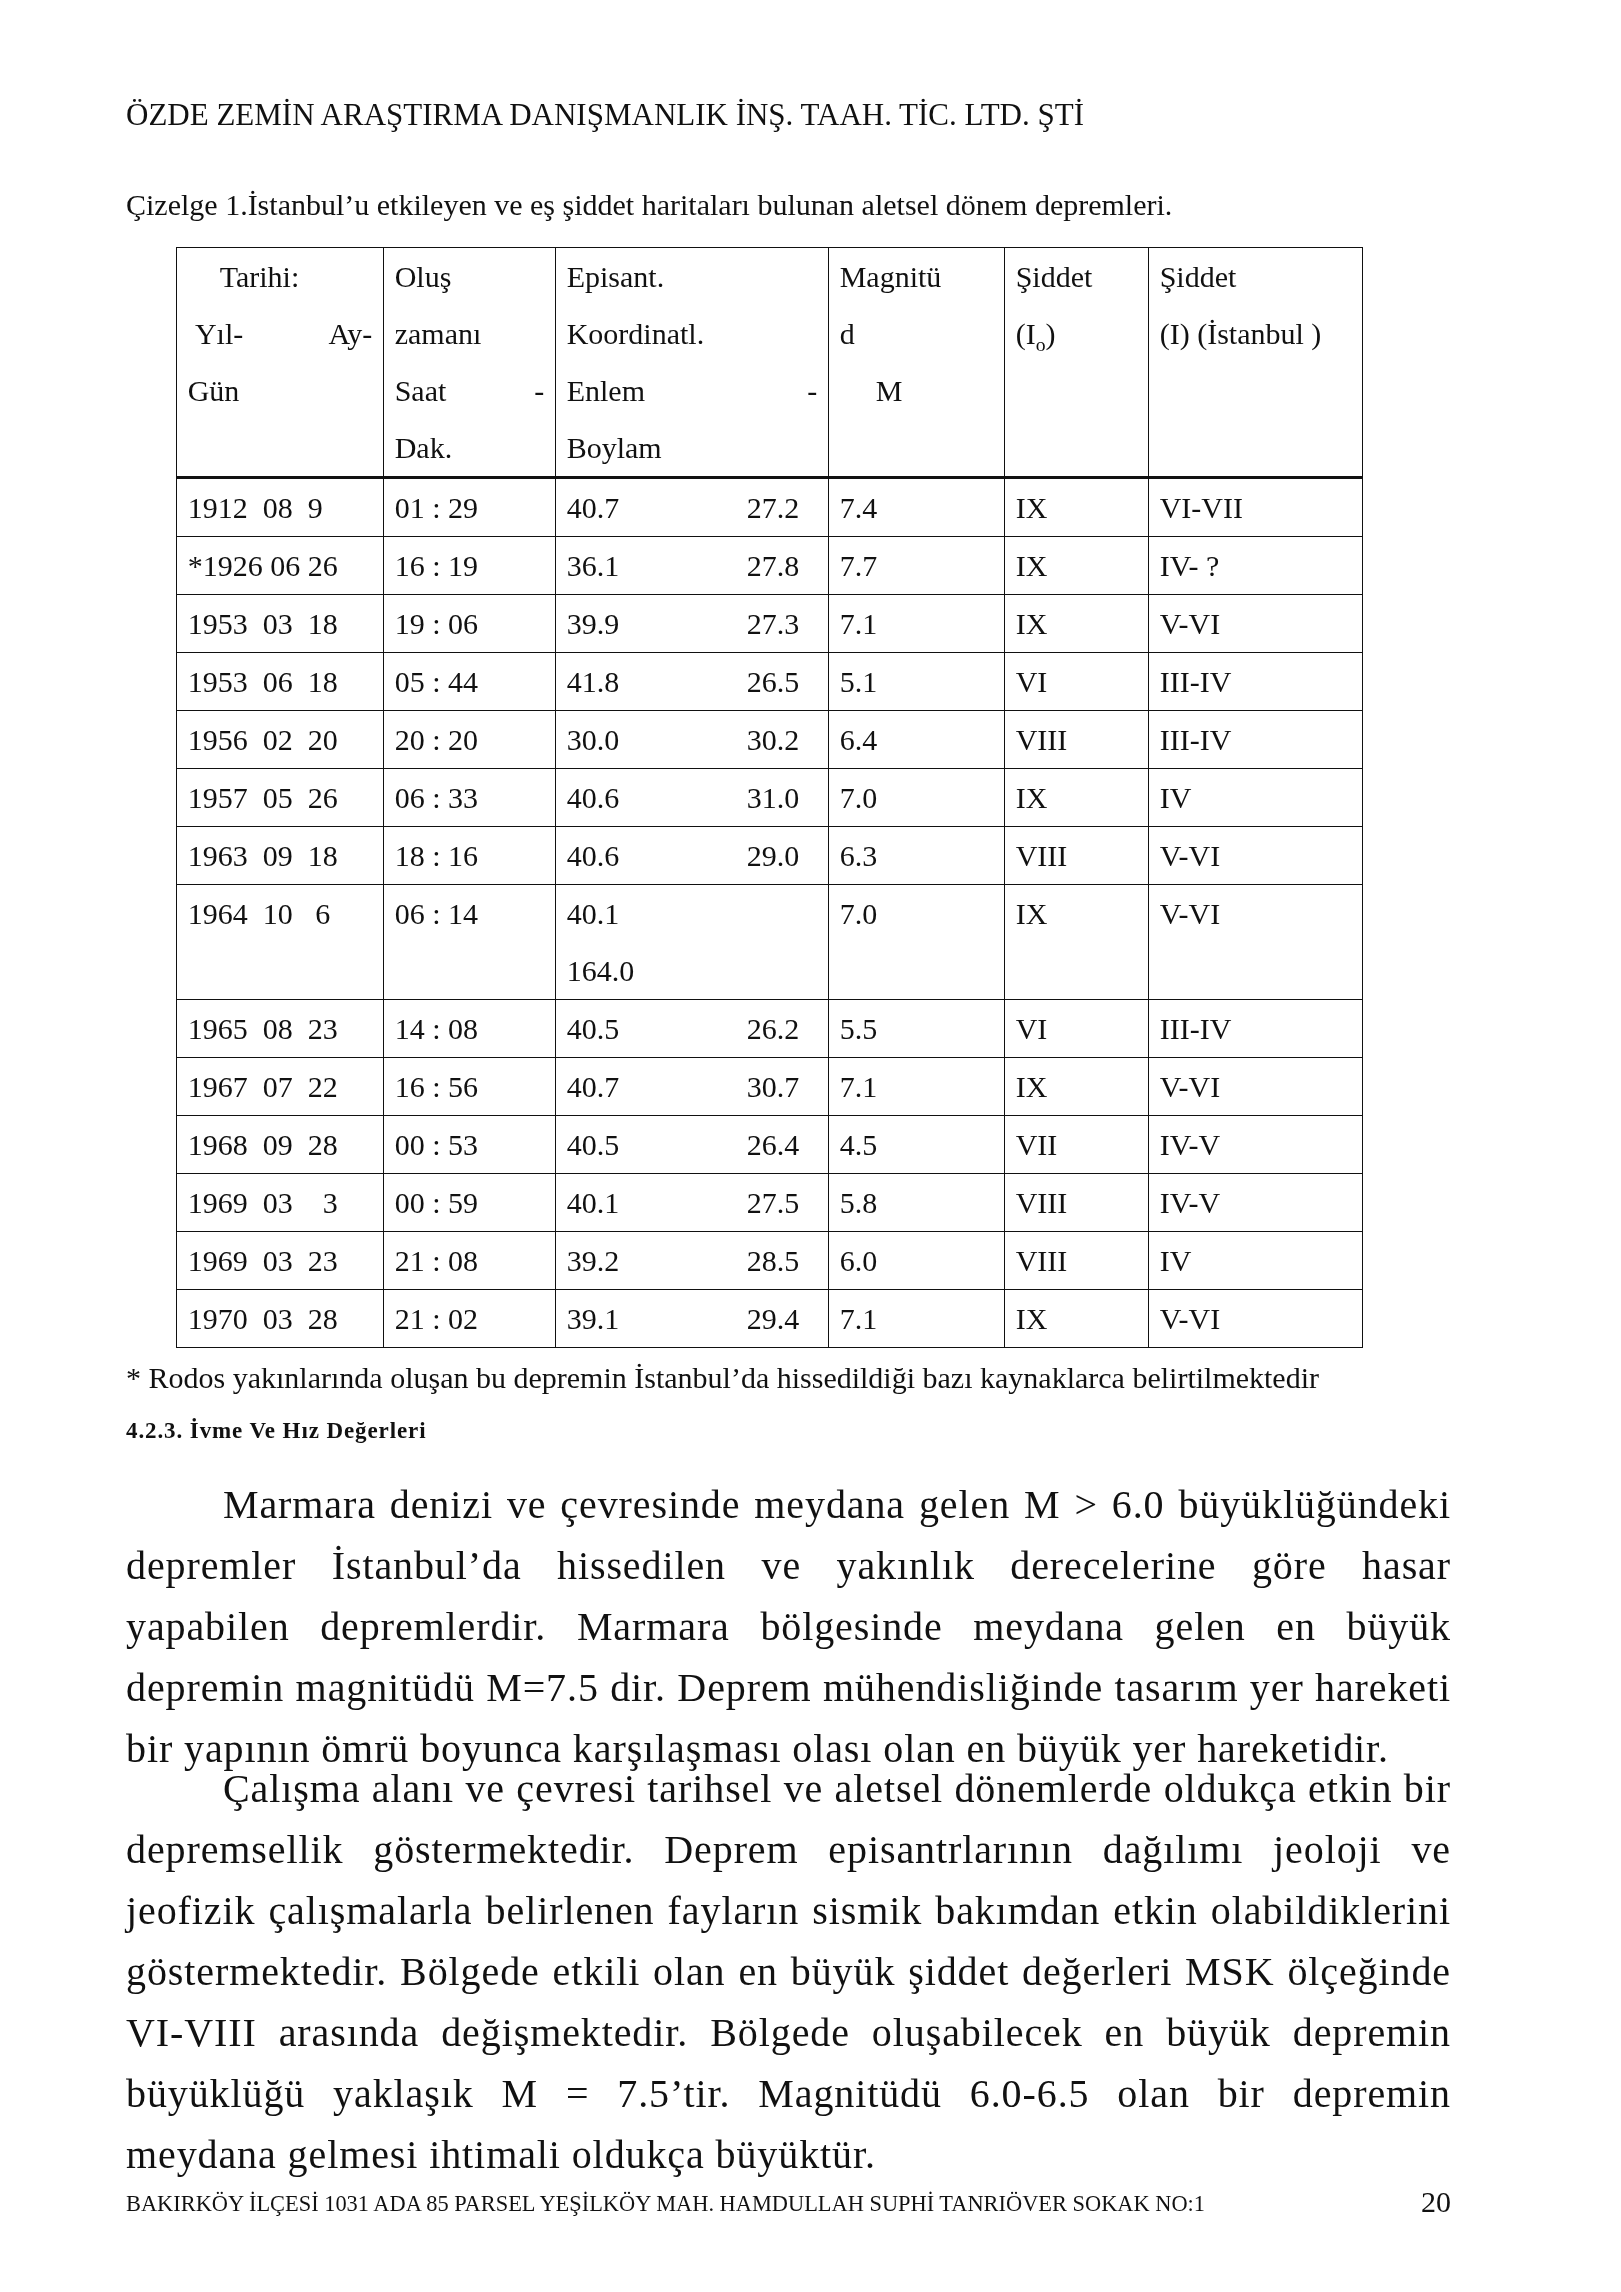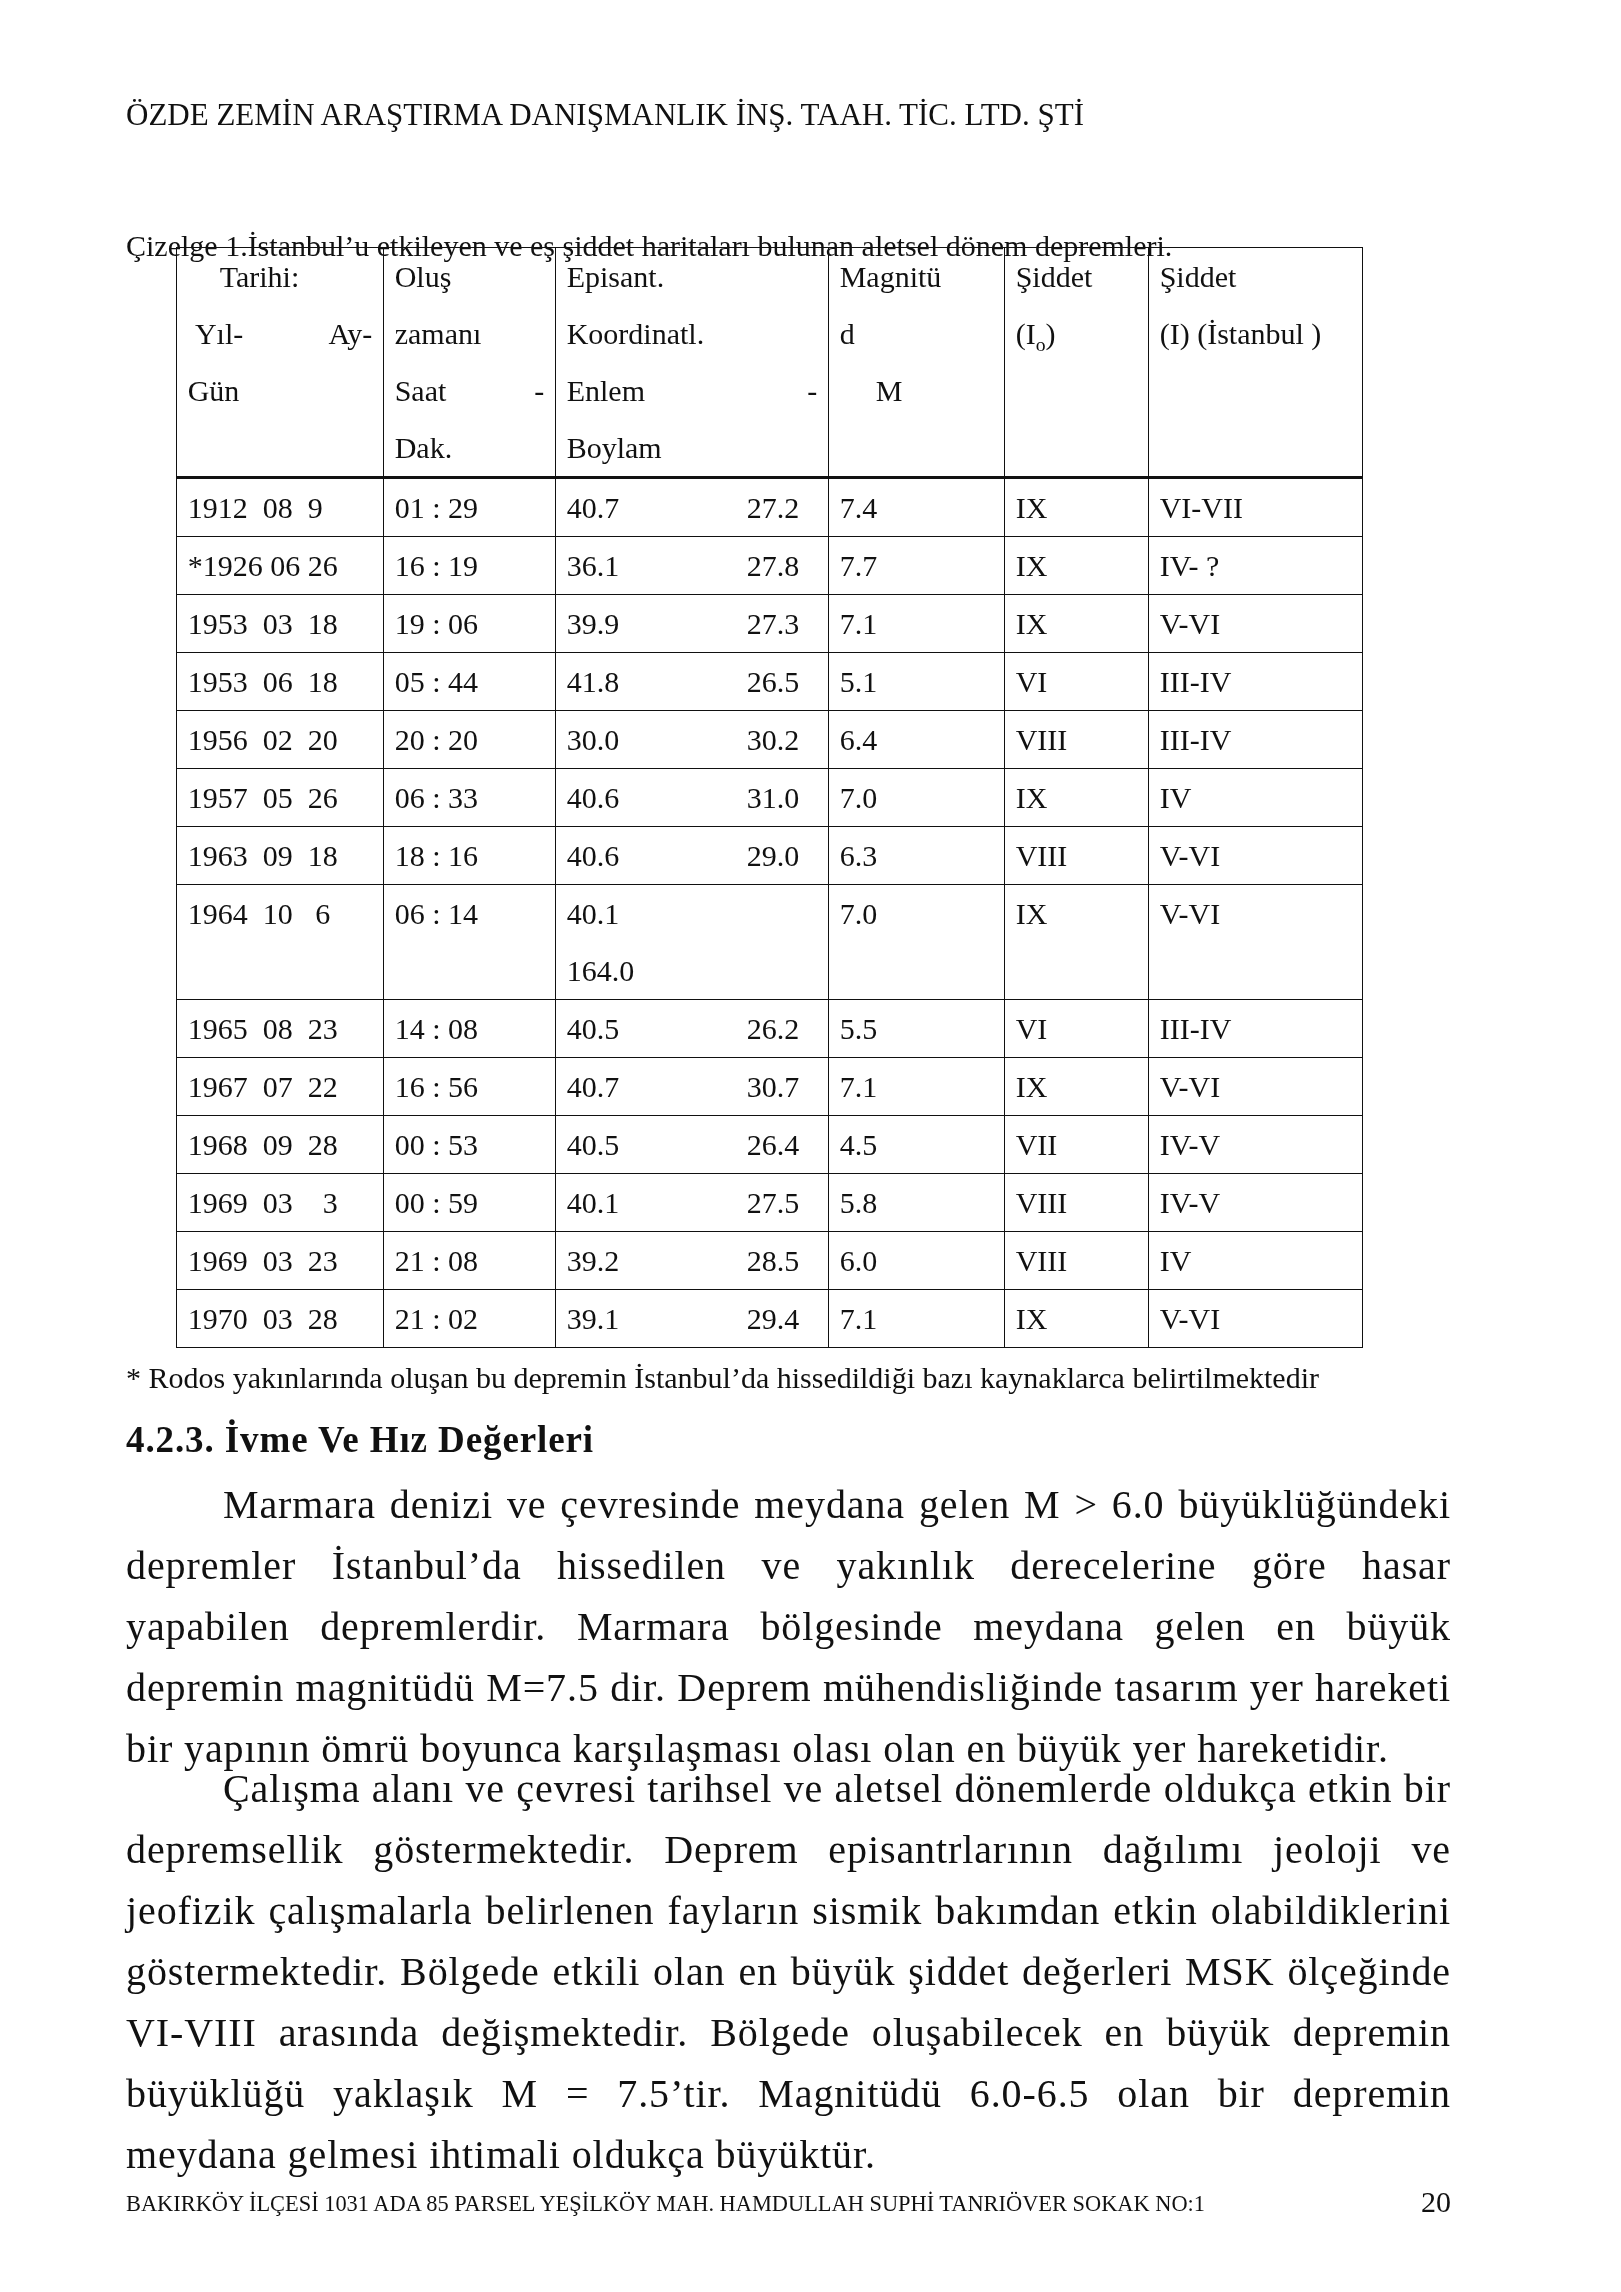--- a/index.html
+++ b/index.html
@@ -1,30 +1,30 @@
 <!DOCTYPE html>
 <html style="font-size:14.3px"><head>
 <meta charset="utf-8">
 <style>
   html, body { margin:0; padding:0; background:#ffffff; }
   body { width:1622px; height:2293px; position:relative; overflow:hidden;
          font-family:"Liberation Serif", "DejaVu Serif", serif; color:#111; }
   .abs { position:absolute; white-space:nowrap; }
   .hdr { left:126px; top:97px; font-size:31px; }
-  .cap { left:126px; top:188px; font-size:30px;margin-top:41px; }
+  .cap { left:126px; top:188px; font-size:30px; }
   table.eq { position:absolute; left:176px; top:247px; width:1186px;
              border-collapse:collapse; font-size:30px; table-layout:fixed; }
   table.eq td { border:1.8px solid #111; padding:0 10.7px; vertical-align:top; line-height:57px; }
   table.eq tr.head td { border-bottom:3.6px solid #111; }
   table.eq tr.row td { height:57px; }
   .hl { display:block; height:57px; }
   .split { display:flex; justify-content:space-between; }
   .c { }
   .foot { left:126px; top:1361px; font-size:30px; }
-  .sec { left:126px; top:1418px; font-size:37px; font-weight:bold; letter-spacing:0.9px; }
+  .sec { left:126px; top:1418px; font-size:23px; font-weight:bold; letter-spacing:0.9px; }
   .para { position:absolute; left:126px; width:1325px; font-size:40px; line-height:61px;
           text-align:justify; letter-spacing:0.9px; }
   .para .ind { display:inline-block; width:97px; }
   .footer { left:126px; top:2191px; font-size:22.4px; }
   .pgno { left:1421px; top:2185px; font-size:30px; }
   sub { font-size:19.7px; }
 </style>
 </head>
 <body>
 

